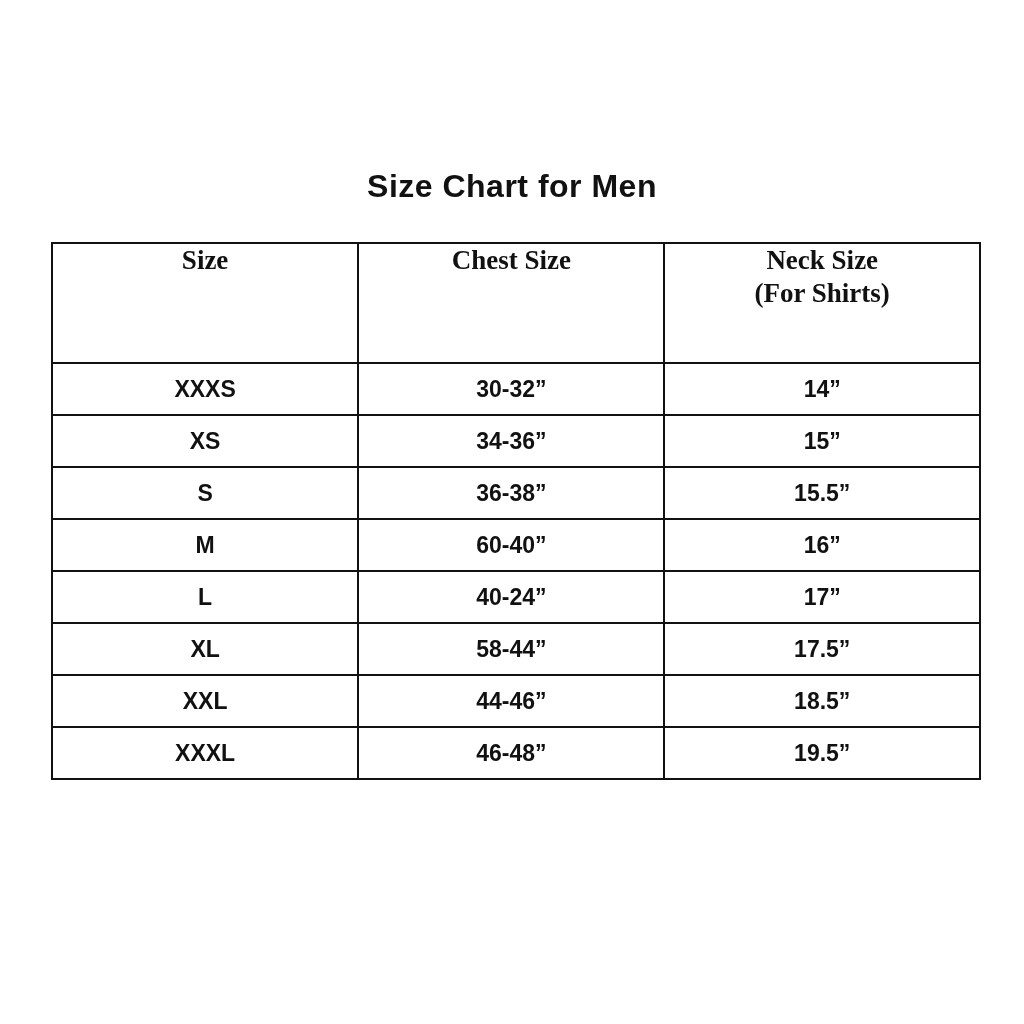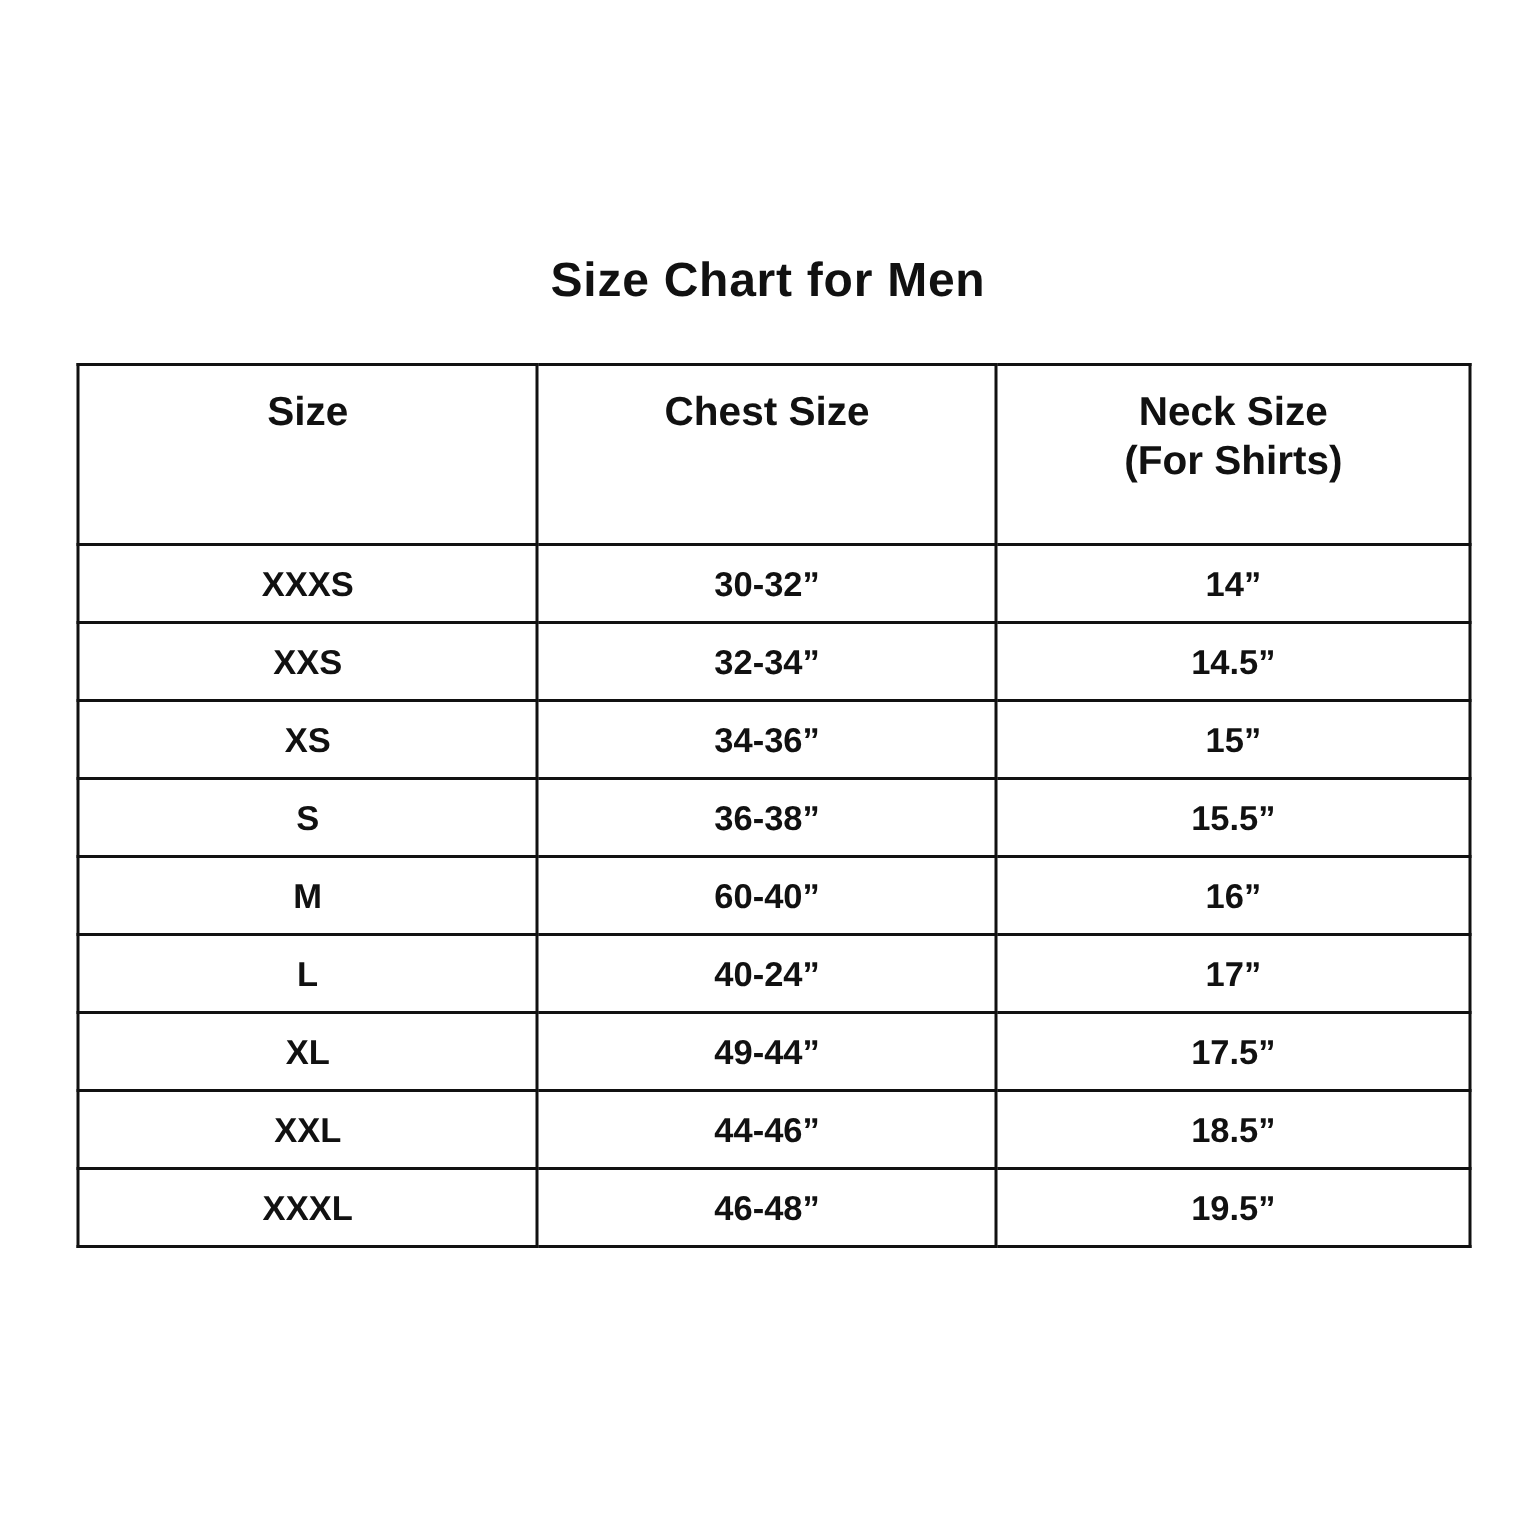--- a/index.html
+++ b/index.html
@@ -39,23 +39,23 @@
   table.size-table td {
     border: 2px solid #111111;
     text-align: center;
     font-weight: bold;
     color: #111111;
     background: #ffffff;
   }
   table.size-table th {
     height: 120px;
     vertical-align: top;
-    padding-top: 14px;
     font-size: 27px;
     line-height: 33px;
+    font-family: Liberation Serif, serif;
   }
   table.size-table td {
     height: 52px;
     vertical-align: middle;
     font-size: 23px;
   }
   th.col-size  { width: 33%; }
   th.col-chest { width: 33%; }
   th.col-neck  { width: 34%; margin-top: 40px; }
   .header-line { display: block; }
@@ -78,25 +78,20 @@
         </th>
       </tr>
     </thead>
     <tbody>
         <tr>
           <td>XXXS</td>
           <td>30-32”</td>
           <td>14”</td>
         </tr>
         <tr>
-          <td>XXS</td>
-          <td>32-34”</td>
-          <td>14.5”</td>
-        </tr>
-        <tr>
           <td>XS</td>
           <td>34-36”</td>
           <td>15”</td>
         </tr>
         <tr>
           <td>S</td>
           <td>36-38”</td>
           <td>15.5”</td>
         </tr>
         <tr>
@@ -104,21 +99,21 @@
           <td>60-40”</td>
           <td>16”</td>
         </tr>
         <tr>
           <td>L</td>
           <td>40-24”</td>
           <td>17”</td>
         </tr>
         <tr>
           <td>XL</td>
-          <td>49-44”</td>
+          <td>58-44”</td>
           <td>17.5”</td>
         </tr>
         <tr>
           <td>XXL</td>
           <td>44-46”</td>
           <td>18.5”</td>
         </tr>
         <tr>
           <td>XXXL</td>
           <td>46-48”</td>

